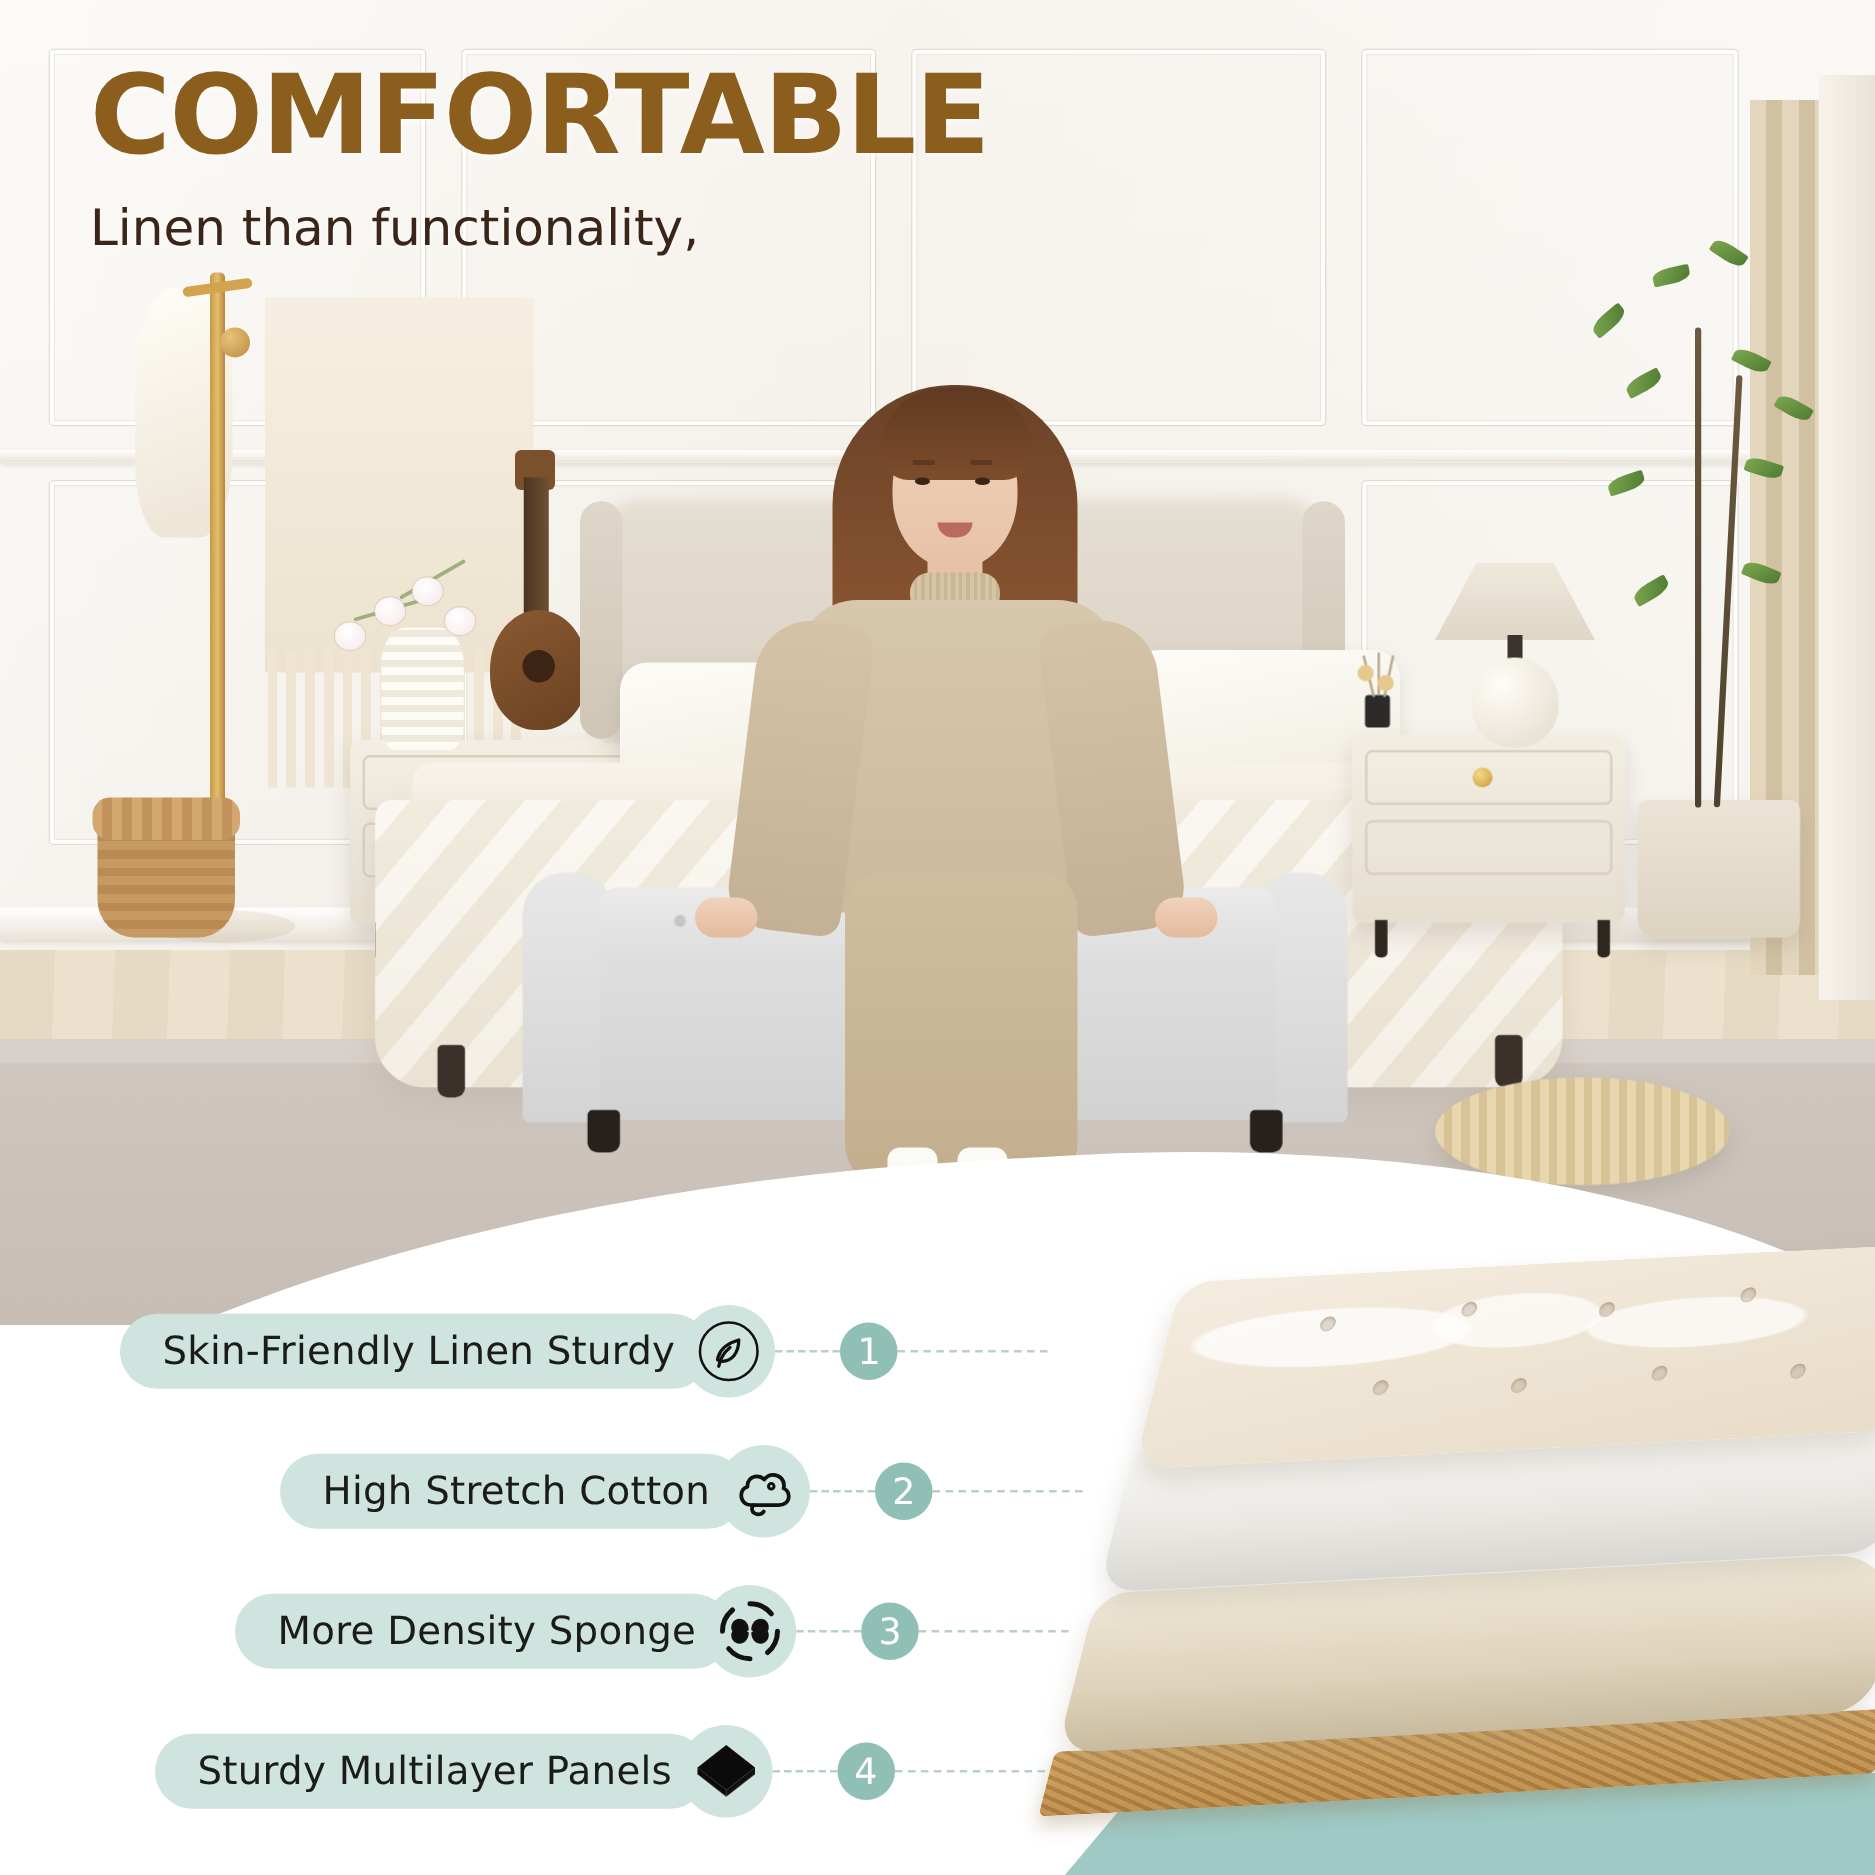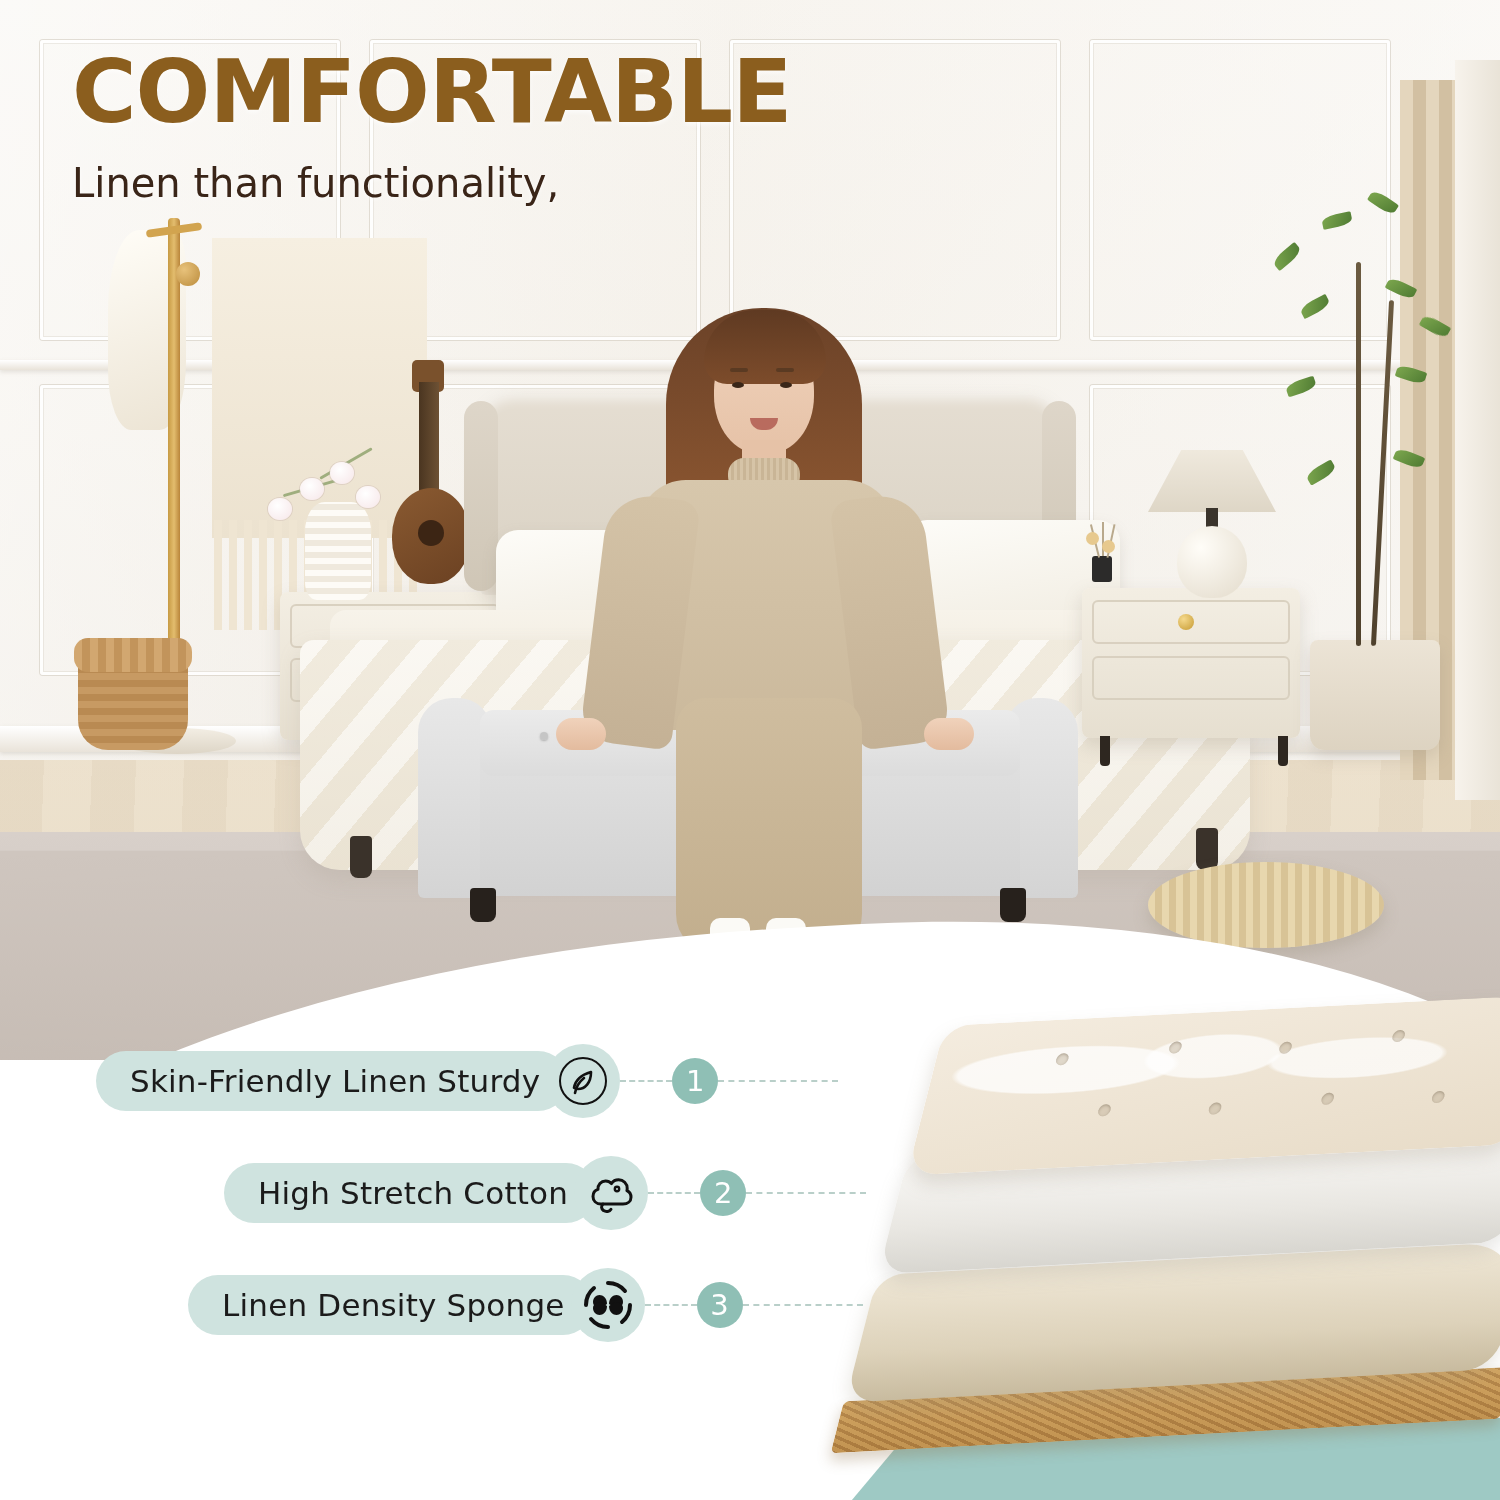--- a/index.html
+++ b/index.html
@@ -470,34 +470,50 @@
           <circle cx="33" cy="21" r="2.2" fill="none" stroke="#111" stroke-width="2.4"></circle>
         </svg>
       </div>
       <div class="dash" style="width:52px;"></div>
       <div class="num-circle">2</div>
       <div class="dash" style="width:120px;"></div>
     </div>
 
     <div class="feature-row" style="left:188px; top:272px;">
       <div class="pill">
-        <span class="pill-label">Linen Density Sponge</span>
+        <span class="pill-label">More Density Sponge</span>
       </div>
       <div class="icon-badge">
         <svg width="54" height="54" viewBox="0 0 54 54" aria-hidden="true">
           <path d="M27 5a22 22 0 0 1 17 8" fill="none" stroke="#111" stroke-width="4" stroke-linecap="round"></path>
           <path d="M49 27a22 22 0 0 1-8 17" fill="none" stroke="#111" stroke-width="4" stroke-linecap="round"></path>
           <path d="M27 49a22 22 0 0 1-17-8" fill="none" stroke="#111" stroke-width="4" stroke-linecap="round"></path>
           <path d="M5 27a22 22 0 0 1 8-17" fill="none" stroke="#111" stroke-width="4" stroke-linecap="round"></path>
           <path d="M26 26c0-6-4-9-7.5-9S12 20 12 24s4 6 8 6z" fill="#111"></path>
           <path d="M28 26c0-6 4-9 7.5-9S42 20 42 24s-4 6-8 6z" fill="#111"></path>
           <path d="M26 28c0 6-4 9-7.5 9S12 34 12 30s4-6 8-6z" fill="#111"></path>
           <path d="M28 28c0 6 4 9 7.5 9S42 34 42 30s-4-6-8-6z" fill="#111"></path>
         </svg>
       </div>
       <div class="dash" style="width:52px;"></div>
       <div class="num-circle">3</div>
       <div class="dash" style="width:120px;"></div>
     </div>
 
+    <div class="feature-row" style="left:124px; top:384px;">
+      <div class="pill">
+        <span class="pill-label">Sturdy Multilayer Panels</span>
+      </div>
+      <div class="icon-badge">
+        <svg width="58" height="54" viewBox="0 0 58 54" aria-hidden="true">
+          <path d="M29 6 52 24 29 42 6 24z" fill="#0b0b0b"></path>
+          <path d="M6 24v6l23 18v-6z" fill="#0b0b0b"></path>
+          <path d="M52 24v6L29 48v-6z" fill="#111"></path>
+          <path d="M6 30l23 18 23-18" fill="none" stroke="#ffffff" stroke-width="1.4" opacity=".55"></path>
+        </svg>
+      </div>
+      <div class="dash" style="width:52px;"></div>
+      <div class="num-circle">4</div>
+      <div class="dash" style="width:120px;"></div>
+    </div>
 
   </div>
 </div>
 
 </body></html>

